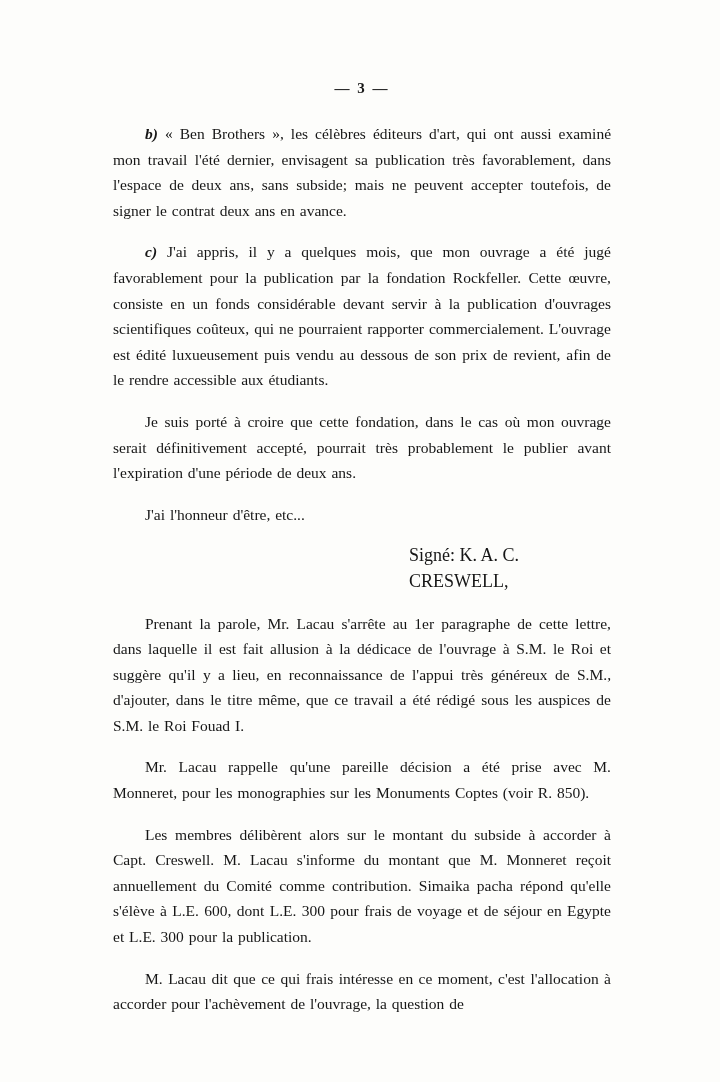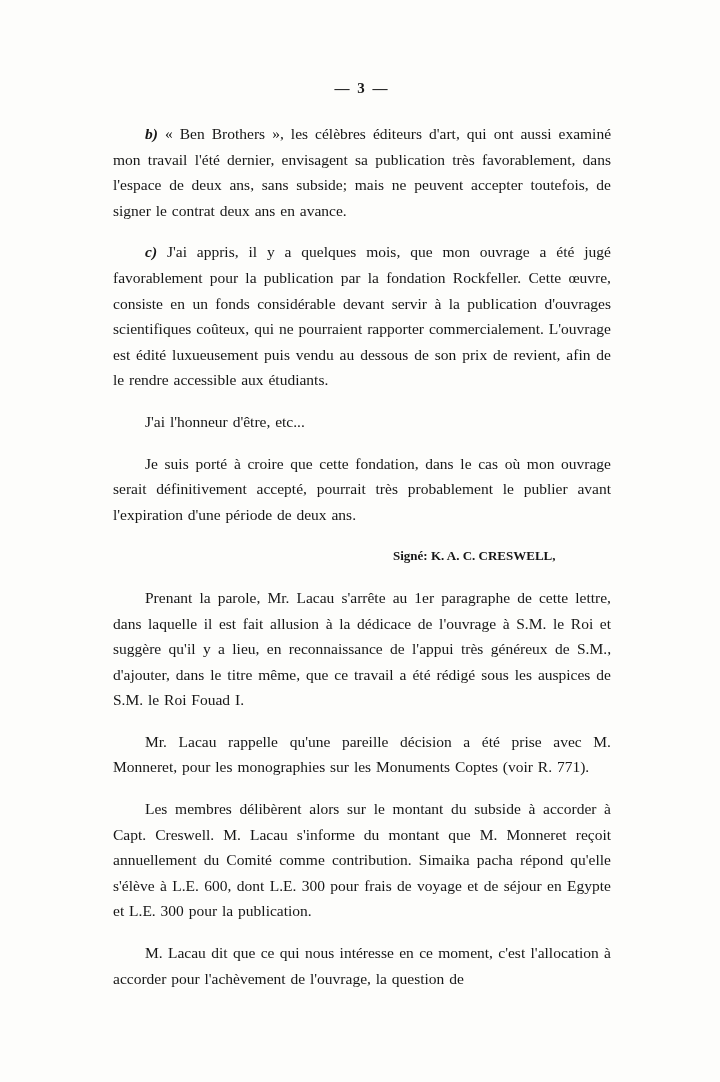--- a/index.html
+++ b/index.html
@@ -37,50 +37,50 @@
     text-align: justify;
     font-size: 15.5px;
     line-height: 25.6px;
     word-spacing: 1px;
   }
   .lead {
     font-style: italic;
     font-weight: bold;
   }
   p.signature {
-    margin: 0;
+    margin: 16px;
     text-indent: 0;
     padding-left: 296px;
-    font-weight: bold;
-    font-size: 13px;
+    font-weight: normal;
+    font-size: 18px;
     line-height: 25.6px;
     text-align: left;
   }
 </style>
 </head>
 <body>
 
 <div class="page">
   <div class="content">
 
     <div class="pagenum">— 3 —</div>
 
     <p class="para"><span class="lead">b)</span> <span>« Ben Brothers », les célèbres éditeurs d'art, qui ont aussi examiné mon travail l'été dernier, envisagent sa publication très favorablement, dans l'espace de deux ans, sans subside; mais ne peuvent accepter toutefois, de signer le contrat deux ans en avance.</span></p>
 
     <p class="para"><span class="lead">c)</span> <span>J'ai appris, il y a quelques mois, que mon ouvrage a été jugé favorablement pour la publication par la fondation Rockfeller. Cette œuvre, consiste en un fonds considérable devant servir à la publication d'ouvrages scientifiques coûteux, qui ne pourraient rapporter commercialement. L'ouvrage est édité luxueusement puis vendu au dessous de son prix de revient, afin de le rendre accessible aux étudiants.</span></p>
 
+    <p class="para">Je suis porté à croire que cette fondation, dans le cas où mon ouvrage serait définitivement accepté, pourrait très probablement le publier avant l'expiration d'une période de deux ans.</p>
+
     <p class="para">J'ai l'honneur d'être, etc...</p>
-
-    <p class="para">Je suis porté à croire que cette fondation, dans le cas où mon ouvrage serait définitivement accepté, pourrait très probablement le publier avant l'expiration d'une période de deux ans.</p>
 
     <p class="signature">Signé: K. A. C. CRESWELL,</p>
 
     <p class="para">Prenant la parole, Mr. Lacau s'arrête au 1er paragraphe de cette lettre, dans laquelle il est fait allusion à la dédicace de l'ouvrage à S.M. le Roi et suggère qu'il y a lieu, en reconnaissance de l'appui très généreux de S.M., d'ajouter, dans le titre même, que ce travail a été rédigé sous les auspices de S.M. le Roi Fouad I.</p>
 
-    <p class="para">Mr. Lacau rappelle qu'une pareille décision a été prise avec M. Monneret, pour les monographies sur les Monuments Coptes (voir R. 771).</p>
+    <p class="para">Mr. Lacau rappelle qu'une pareille décision a été prise avec M. Monneret, pour les monographies sur les Monuments Coptes (voir R. 850).</p>
 
 
     <p class="para">Les membres délibèrent alors sur le montant du subside à accorder à Capt. Creswell. M. Lacau s'informe du montant que M. Monneret reçoit annuellement du Comité comme contribution. Simaika pacha répond qu'elle s'élève à L.E. 600, dont L.E. 300 pour frais de voyage et de séjour en Egypte et L.E. 300 pour la publication.</p>
 
-    <p class="para">M. Lacau dit que ce qui nous intéresse en ce moment, c'est l'allocation à accorder pour l'achèvement de l'ouvrage, la question de</p>
+    <p class="para">M. Lacau dit que ce qui frais intéresse en ce moment, c'est l'allocation à accorder pour l'achèvement de l'ouvrage, la question de</p>
 
   </div>
 </div>
 
 </body></html>

